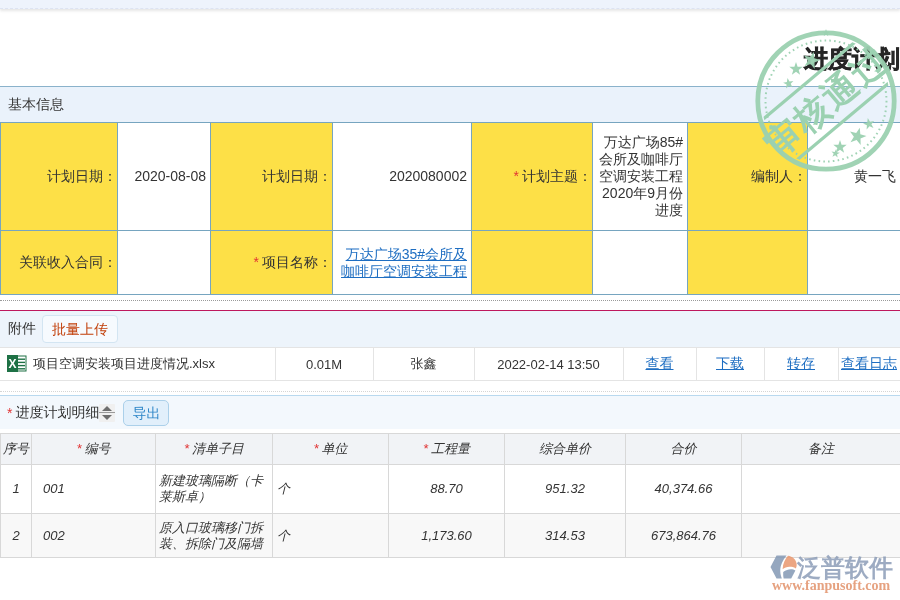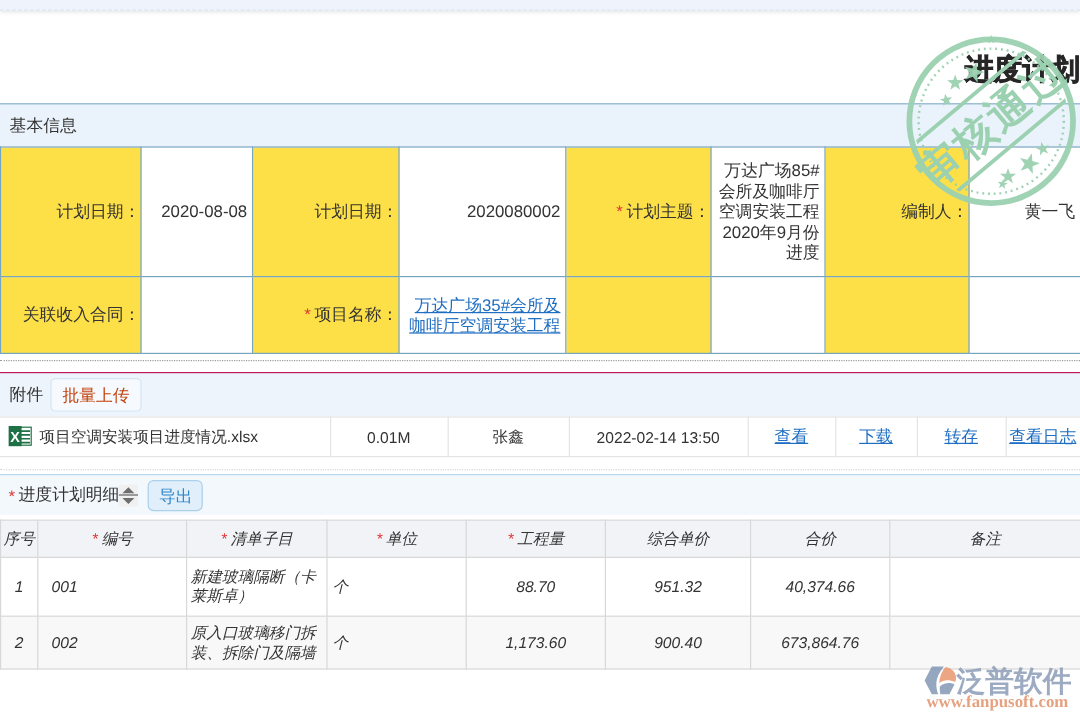--- a/index.html
+++ b/index.html
@@ -176,21 +176,21 @@
       <td>951.32</td>
       <td>40,374.66</td>
       <td></td>
     </tr>
     <tr class="r2">
       <td>2</td>
       <td class="tl">002</td>
       <td class="tl2">原入口玻璃移门拆装、拆除门及隔墙</td>
       <td class="un">个</td>
       <td>1,173.60</td>
-      <td>900.40</td>
+      <td>314.53</td>
       <td>673,864.76</td>
       <td></td>
     </tr>
   </tbody>
     </table>
 
   <svg class="stamp" width="146" height="146" viewBox="0 0 146 146">
     <g stroke="#9bd1b1" fill="none" opacity="0.95">
       <circle cx="73" cy="73" r="68.2" stroke-width="4.8"></circle>
       <circle cx="73" cy="73" r="60.5" stroke-width="2" stroke-dasharray="1.6,3.2"></circle>

